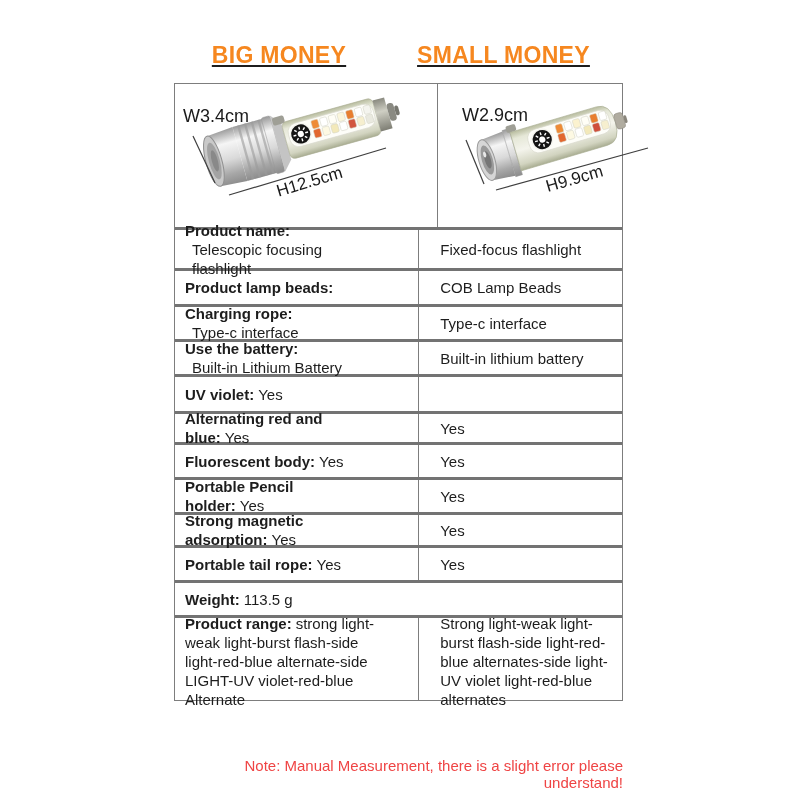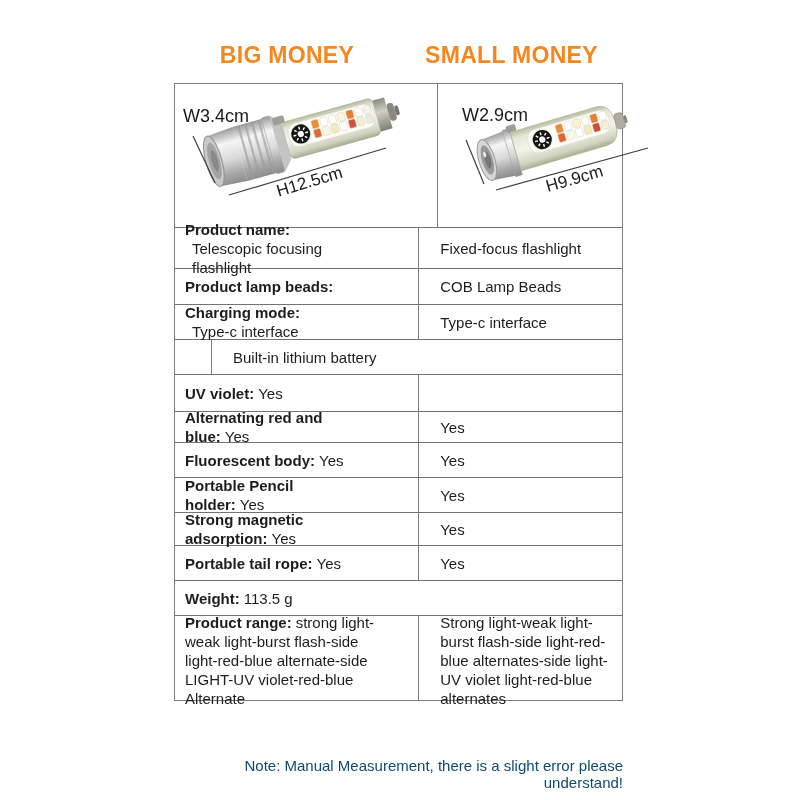--- a/index.html
+++ b/index.html
@@ -1,39 +1,39 @@
 <!DOCTYPE html>
 <html><head>
 <meta charset="utf-8">
 <style>
   html,body{margin:0;padding:0;background:#ffffff;}
   .page{position:relative;width:800px;height:800px;background:#ffffff;overflow:hidden;
         font-family:"Liberation Sans",sans-serif;color:#1d1d1d;}
   
-  .titles{position:absolute;left:174px;top:42px;width:449px;display:flex;}
+  .titles{position:absolute;left:166px;top:42px;width:449px;display:flex;text-decoration:underline;}
   .title{width:226px;text-align:center;font-size:23px;font-weight:bold;color:#f6871f;letter-spacing:.3px;}
   .title.right{width:223px;}
   
   .ctable{position:absolute;left:174px;top:83px;width:449px;border:1px solid #7d7d7d;box-sizing:border-box;background:#fff;}
-  .t-row{display:flex;border-top:1px solid #737373;box-sizing:border-box;}
+  .t-row{display:flex;border-top:3px solid #737373;box-sizing:border-box;}
   .t-row:first-child{border-top:none;justify-content:space-between;}
   .cell{box-sizing:border-box;font-size:15px;line-height:19px;}
   .cell.left{width:226px;display:flex;flex-direction:column;justify-content:center;padding:2px 8px 2px 10px;}
   .cell.right{width:221px;border-left:1px solid #7d7d7d;display:flex;flex-direction:column;justify-content:center;padding:2px 8px 2px 21px;margin-left:36px;}
   .lbl{font-weight:bold;margin-right:4px;}
   .stacked .lbl{display:block;margin-right:0;}
   .stacked .valL{display:block;margin-left:7px;}
   .bold{font-weight:bold;}
   .t-row.tall .cell{justify-content:center;padding-top:6px;}
   
   .t-row.imgs .cell{padding:0;}
   .t-row.imgs svg{display:block;}
   svg text{font-family:"Liberation Sans",sans-serif;fill:#1a1a1a;}
   
-  .note{position:absolute;left:163px;top:757px;width:460px;text-align:right;font-size:15px;color:#0c4a6e;}
+  .note{position:absolute;left:163px;top:757px;width:460px;text-align:right;font-size:15px;color:#ef4444;}
 </style>
 </head>
 <body>
 
 <div class="page">
 
   <div class="titles">
     <div class="title">BIG MONEY</div>
     <div class="title right">SMALL MONEY</div>
   </div>
@@ -209,30 +209,36 @@
           </div>
       </div>
       <div class="cell right">
           <span>COB Lamp Beads</span>
         </div>
     </div>
 
     <div class="t-row stacked" style="height:35px">
       <div class="cell left">
         <div class="txt">
-            <span class="lbl">Charging mode:</span>
+            <span class="lbl">Charging rope:</span>
             <span class="valL">Type-c interface</span>
           </div>
       </div>
       <div class="cell right">
           <span>Type-c interface</span>
         </div>
     </div>
 
     <div class="t-row stacked" style="height:35px">
+      <div class="cell left">
+        <div class="txt">
+            <span class="lbl">Use the battery:</span>
+            <span class="valL">Built-in Lithium Battery</span>
+          </div>
+      </div>
       <div class="cell right">
           <span>Built-in lithium battery</span>
         </div>
     </div>
 
 
     <div class="t-row" style="height:37px">
       <div class="cell left">
         <div class="txt"><span class="lbl">UV violet:</span><span class="valL">Yes</span></div>
       </div>

